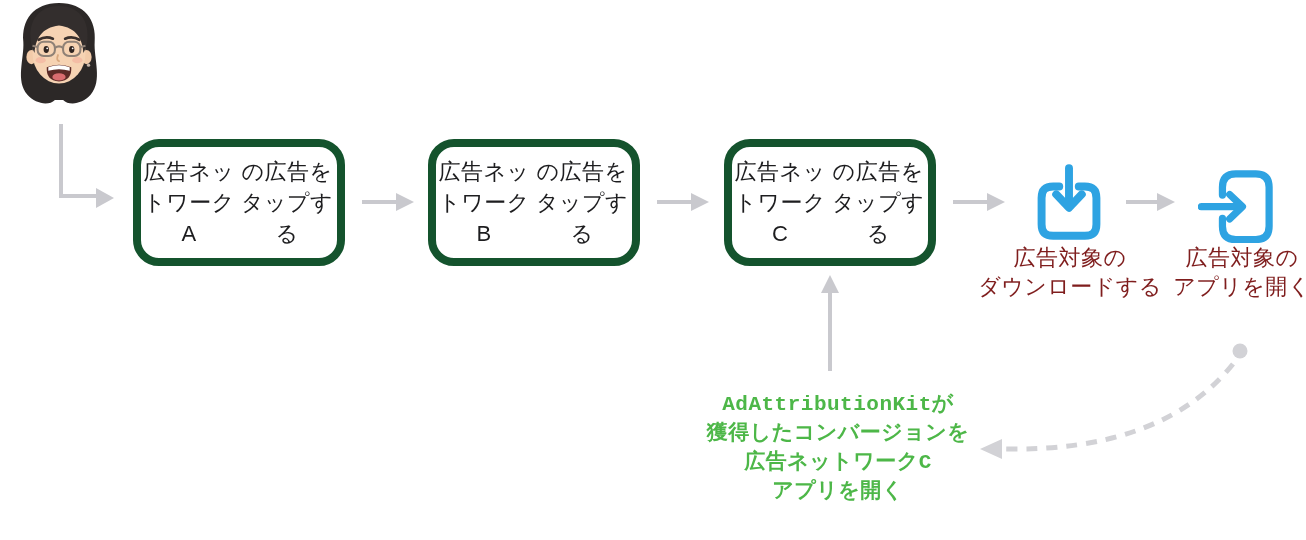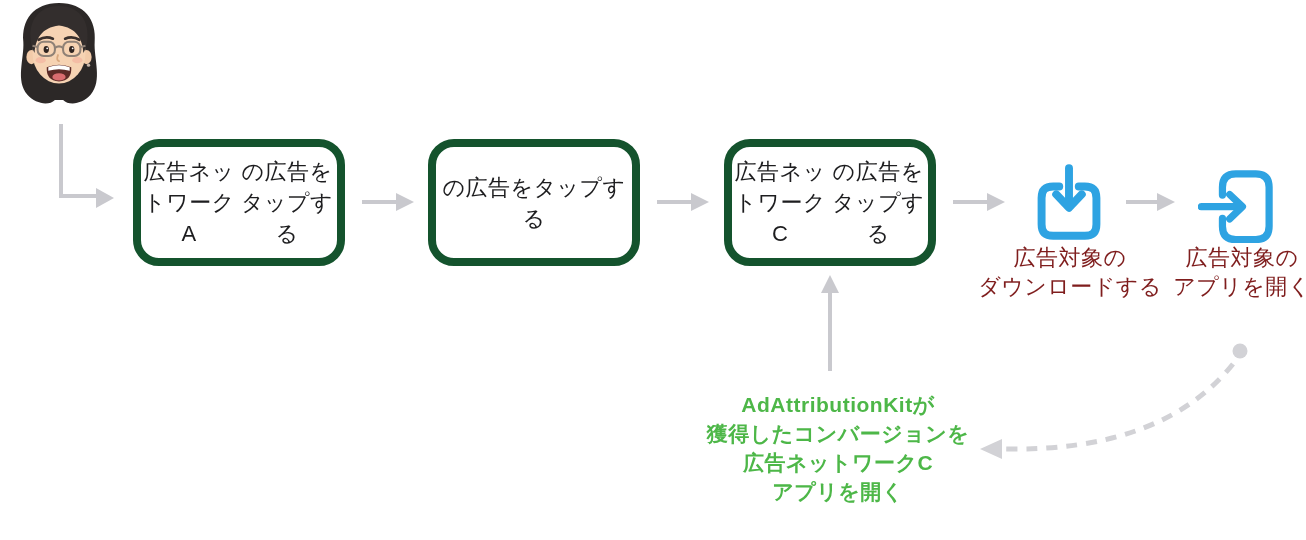--- a/index.html
+++ b/index.html
@@ -19,21 +19,21 @@
   .icon-wrap{position:absolute;}
   .step-label{
     position:absolute;color:#7f1d1d;font-size:22px;line-height:29px;font-weight:500;
     text-align:center;letter-spacing:.5px;
   }
   .dl-label{left:970px;top:243px;width:200px;}
   .open-label{left:1162px;top:243px;width:160px;}
   .note{
     position:absolute;left:668px;top:390px;width:340px;
     color:#4DB748;font-size:21px;line-height:29px;font-weight:bold;
-    text-align:center;letter-spacing:.5px;
+    text-align:center;letter-spacing:.5px;font-family:Liberation Mono, monospace;
   }
 </style>
 </head>
 <body>
 
 <div class="canvas">
 
   <svg class="connectors" viewBox="0 0 1306 540" xmlns="http://www.w3.org/2000/svg" aria-hidden="true">
 
     <g>
@@ -108,20 +108,21 @@
       <path d="M37.5 66 Q48 62 58.5 66 L58.5 69.5 Q48 66.5 37.5 69.5 Z" fill="#FFFFFF"></path>
       <ellipse cx="48" cy="75.5" rx="6.5" ry="3.6" fill="#D96D70"></ellipse>
     </svg>
   </div>
 
   <div class="flow-box box-a">
     <span>広告ネットワークA</span>
     <span>の広告をタップする</span>
   </div>
   <div class="flow-box box-b">
+    <span>広告ネットワークB</span>
     <span>の広告をタップする</span>
   </div>
   <div class="flow-box box-c">
     <span>広告ネットワークC</span>
     <span>の広告をタップする</span>
   </div>
 
   <div class="icon-wrap" style="left:1030px;top:162px;">
     <svg width="78" height="83" viewBox="0 0 64 68" xmlns="http://www.w3.org/2000/svg">
       <path d="M24 20 H19 C12.5 20 9.5 23 9.5 29.5 V51 C9.5 57.5 12.5 60.5 19 60.5 H45 C51.5 60.5 54.5 57.5 54.5 51 V29.5 C54.5 23 51.5 20 45 20 H40" fill="none" stroke="#2EA3E2" stroke-width="6.5" stroke-linecap="round"></path>

